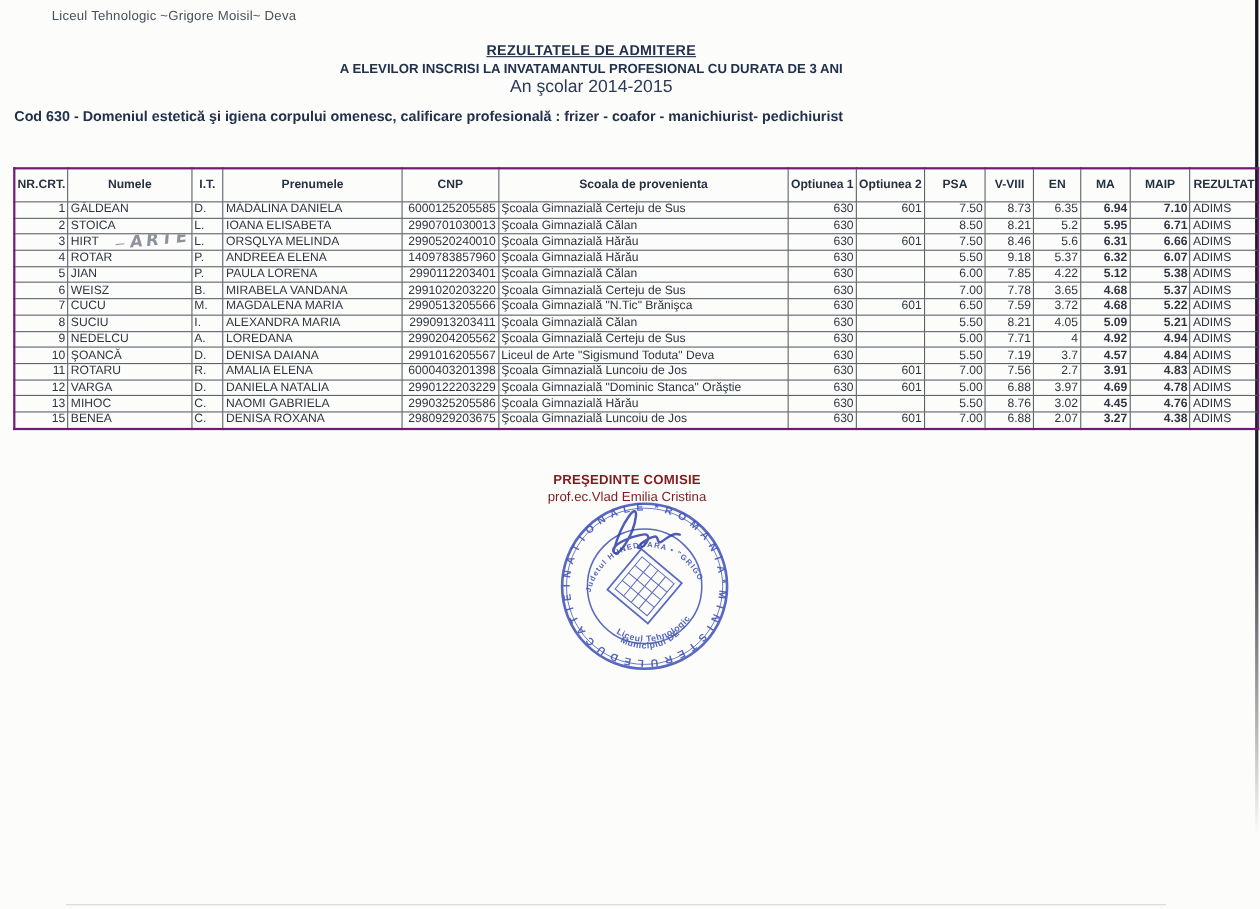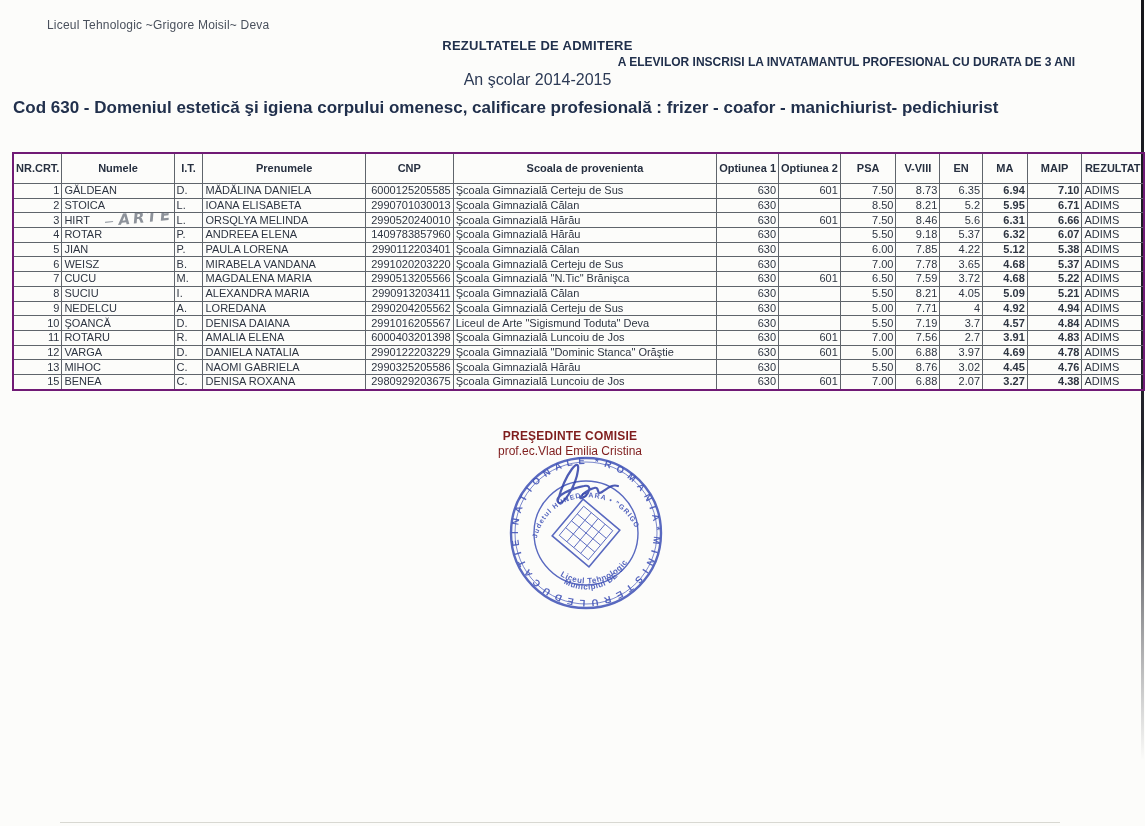--- a/index.html
+++ b/index.html
@@ -10,30 +10,30 @@
     color:#2e3542;
   }
   .scan-right-edge{
     position:absolute;right:1px;top:0;width:3px;height:760px;
     background:linear-gradient(#15151a 0%,#23242c 60%,rgba(40,40,48,0) 100%);
   }
   .scan-bottom-edge{
     position:absolute;left:60px;bottom:3px;width:1000px;height:1px;background:#d8d8d2;
   }
   .school-header{
-    position:absolute;left:47px;top:7px;font-size:12px;color:#49505c;letter-spacing:.2px;margin-top:11px;
+    position:absolute;left:47px;top:7px;font-size:12px;color:#49505c;letter-spacing:.2px;
   }
   .title-block{
     position:absolute;left:0;top:38px;width:1075px;text-align:center;color:#21304c;
   }
-  .title-line1{font-size:13px;font-weight:bold;letter-spacing:.3px;}
-  .title-line2{font-size:12px;font-weight:bold;margin-top:2px;text-align:right;}
+  .title-line1{font-size:13px;font-weight:bold;letter-spacing:.3px;text-decoration:underline;}
+  .title-line2{font-size:12px;font-weight:bold;margin-top:2px;}
   .title-line3{font-size:16px;font-weight:normal;color:#2c3a55;margin-top:2px;}
   .code-line{
-    position:absolute;left:13px;top:98px;font-size:17px;font-weight:bold;color:#21304c;
+    position:absolute;left:13px;top:98px;font-size:13px;font-weight:bold;color:#21304c;
   }
   table.results{
     position:absolute;left:12px;top:152px;
     border-collapse:collapse;table-layout:fixed;
     border:2px solid #701a75;
   }
   table.results th, table.results td{
     border:1px solid #5f646b;
     font-size:11px;line-height:1;overflow:hidden;white-space:nowrap;
     padding:0 2px;color:#2e3542;

